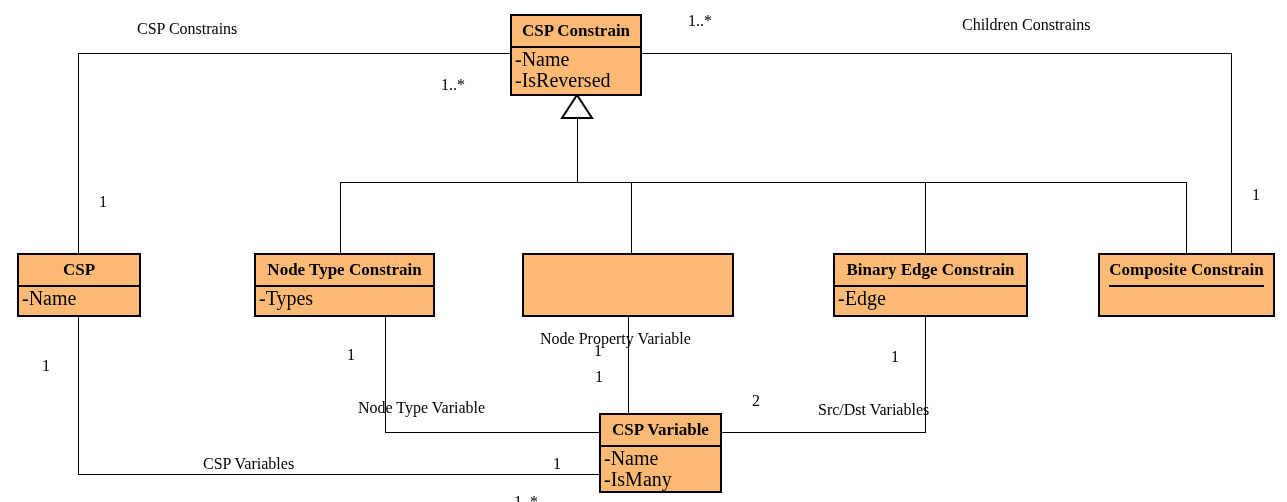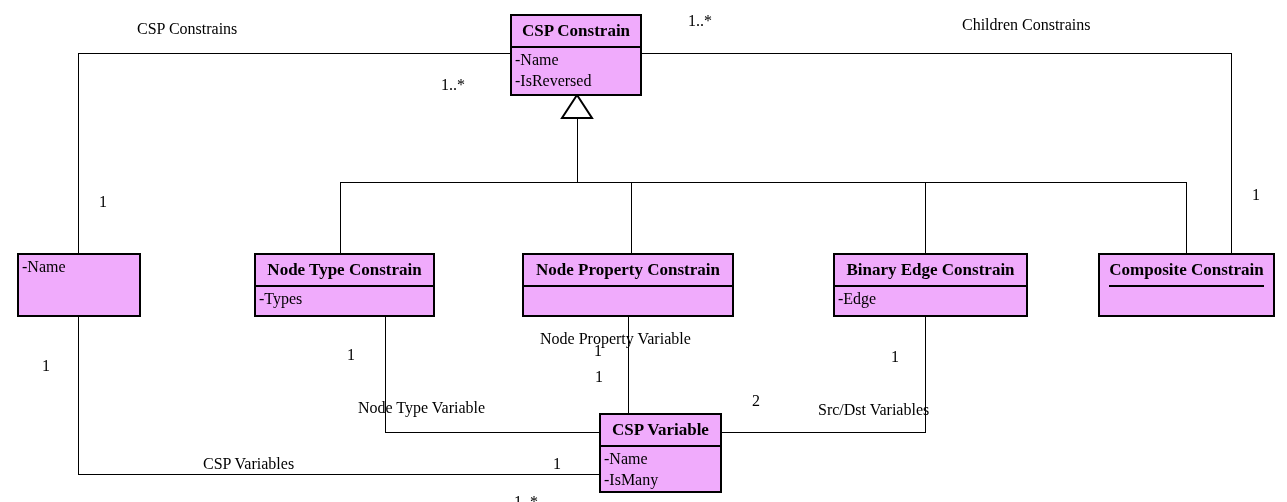--- a/index.html
+++ b/index.html
@@ -8,42 +8,42 @@
     position: relative;
     width: 1287px;
     height: 502px;
     background: #ffffff;
     overflow: hidden;
     font-family: "Liberation Serif", serif;
     color: #000000;
   }
   .class-box {
     position: absolute;
-    background: #f0abfc;
+    background: #fdba74;
     border: 2px solid #000000;
     display: flex;
     flex-direction: column;
   }
   .class-title {
     font-weight: bold;
     font-size: 17px;
     text-align: center;
     border-bottom: 2px solid #000000;
     height: 32px;
     line-height: 30px;
     overflow: hidden;
     white-space: nowrap;
   }
   .class-attrs {
     flex: 1;
     padding: 1px 3px 0 3px;
     overflow: hidden;
   }
   .attr {
-    font-size: 16px;
+    font-size: 20px;
     line-height: 21px;
     white-space: nowrap;
   }
   .line {
     position: absolute;
     background: #000000;
   }
   .lbl {
     position: absolute;
     font-size: 16px;
@@ -89,34 +89,34 @@
 
   <div class="class-box" style="left:510px; top:14px; width:132px; height:82px;">
     <div class="class-title">CSP Constrain</div>
     <div class="class-attrs">
       <div class="attr">-Name</div>
       <div class="attr">-IsReversed</div>
     </div>
   </div>
 
   <div class="class-box" style="left:17px; top:253px; width:124px; height:64px;">
+    <div class="class-title">CSP</div>
     <div class="class-attrs">
       <div class="attr">-Name</div>
     </div>
   </div>
 
   <div class="class-box" style="left:254px; top:253px; width:181px; height:64px;">
     <div class="class-title">Node Type Constrain</div>
     <div class="class-attrs">
       <div class="attr">-Types</div>
     </div>
   </div>
 
   <div class="class-box" style="left:522px; top:253px; width:212px; height:64px;">
-    <div class="class-title">Node Property Constrain</div>
   </div>
 
   <div class="class-box" style="left:833px; top:253px; width:195px; height:64px;">
     <div class="class-title">Binary Edge Constrain</div>
     <div class="class-attrs">
       <div class="attr">-Edge</div>
     </div>
   </div>
 
   <div class="class-box" style="left:1098px; top:253px; width:177px; height:64px;align-items:center;">

